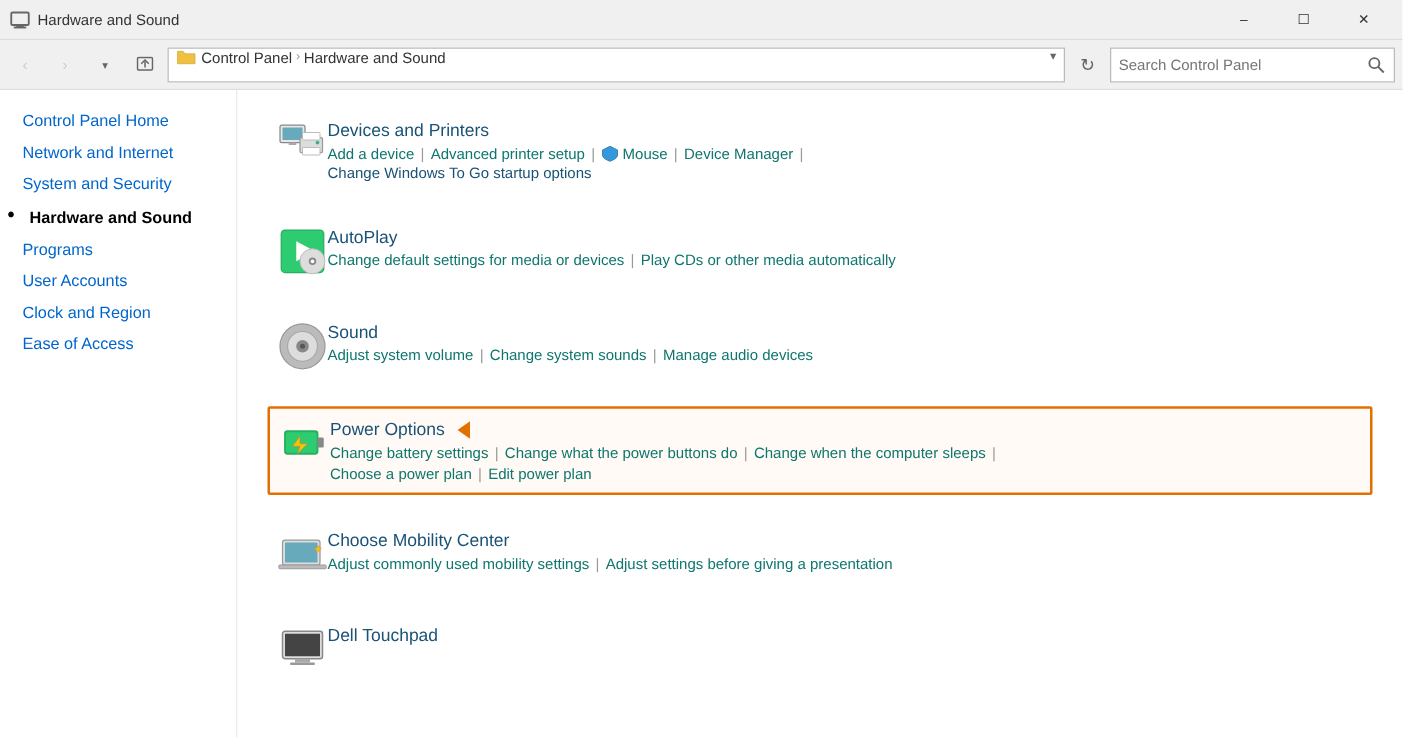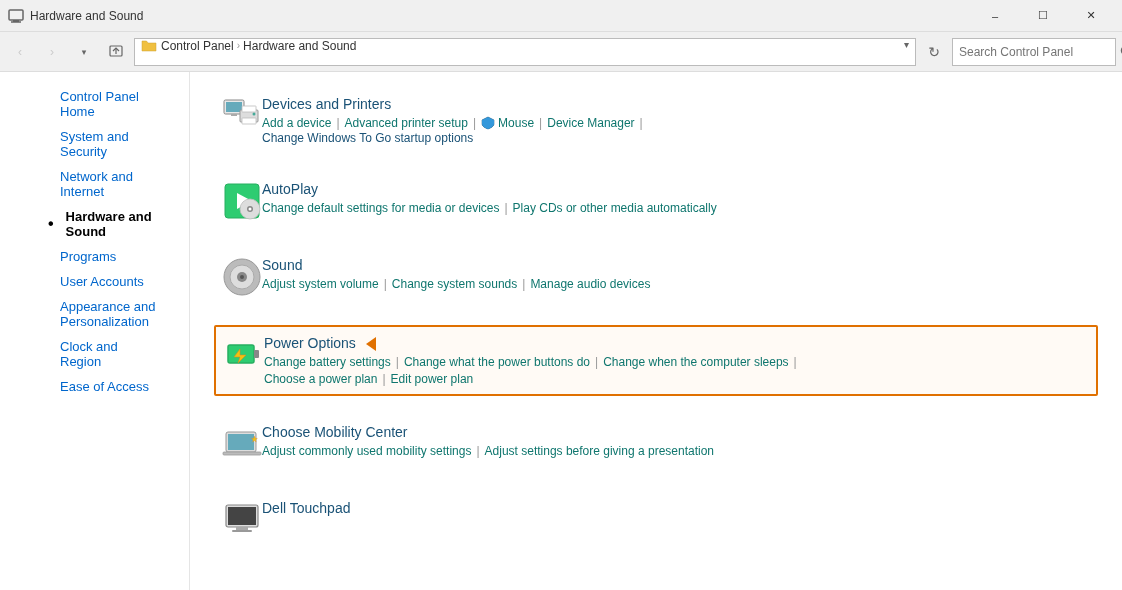--- a/index.html
+++ b/index.html
@@ -100,21 +100,21 @@
       background: transparent;
       border: none;
       cursor: pointer;
       display: flex;
       align-items: center;
       justify-content: center;
       color: #666;
       font-size: 14px;
     }
     .search-box {
-      width: 164px;
+      width: 228px;
       height: 28px;
       border: 1px solid #bbb;
       display: flex;
       align-items: center;
       background: #fff;
     }
     .search-input {
       flex: 1;
       border: none;
       outline: none;
@@ -142,29 +142,28 @@
     }
 
     
     .sidebar {
       width: 190px;
       background: #fff;
       border-right: 1px solid #e5e5e5;
       padding: 12px 0;
     }
     .sidebar-item {
-      padding: 5px 32px;
+      padding: 5px 18px;
       font-size: 13px;
       color: #0066cc;
       cursor: pointer;
       display: flex;
       align-items: center;
       gap: 6px;
       text-decoration: none;
-      margin-left: 28px;
     }
     .sidebar-item.active {
       color: #000;
       font-weight: bold;
     }
     .sidebar-item.active::before {
       content: '•';
       color: #000;
       font-size: 16px;
       margin-left: -12px;
@@ -294,36 +293,33 @@
   </div>
 </div>
 
 <div class="main-layout">
 
   <div class="sidebar">
     <div class="sidebar-item">
       <span>Control Panel Home</span>
     </div>
     <div class="sidebar-item">
+      <span>Network and Internet</span>
+    </div>
+    <div class="sidebar-item">
       <span>System and Security</span>
-    </div>
-    <div class="sidebar-item">
-      <span>Network and Internet</span>
     </div>
     <div class="sidebar-item active">
       <span>Hardware and Sound</span>
     </div>
     <div class="sidebar-item">
       <span>Programs</span>
     </div>
     <div class="sidebar-item">
       <span>User Accounts</span>
-    </div>
-    <div class="sidebar-item">
-      <span>Appearance and<br>Personalization</span>
     </div>
     <div class="sidebar-item">
       <span>Clock and Region</span>
     </div>
     <div class="sidebar-item">
       <span>Ease of Access</span>
     </div>
   </div>
 
   <div class="content">

